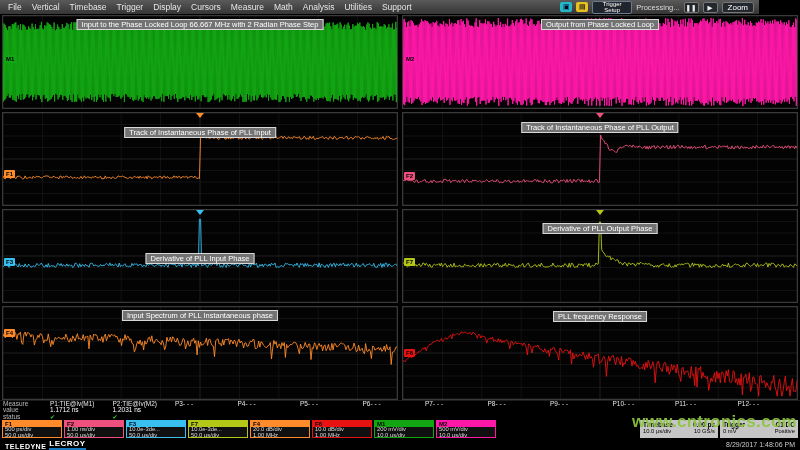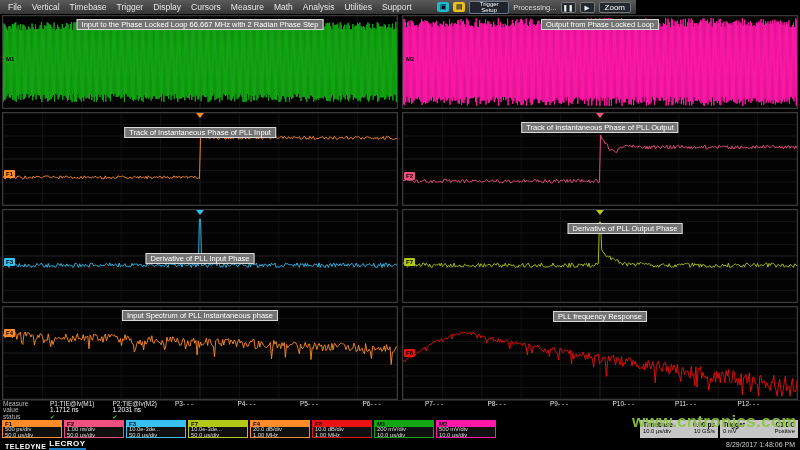--- a/index.html
+++ b/index.html
@@ -1,21 +1,21 @@
 <!DOCTYPE html>
 <html><head>
 <meta charset="utf-8">
 <style>
   *{margin:0;padding:0;box-sizing:border-box}
   html,body{width:800px;height:450px;background:#000;overflow:hidden;
     font-family:"Liberation Sans",sans-serif;-webkit-font-smoothing:antialiased}
   #app{position:relative;width:800px;height:450px;background:#000}
 
   
-  .menubar{position:absolute;top:0;left:0;width:636px;height:14px;
+  .menubar{position:absolute;top:0;left:0;width:759px;height:14px;
     background:linear-gradient(#5a5a5a,#353535);display:flex;align-items:center;
     font-size:8.5px;color:#e8e8e8;padding:0 3px;z-index:10}
   .mi{padding:0 5px;white-space:nowrap;cursor:default}
   .rcluster{margin-left:auto;display:flex;align-items:center;gap:4px;padding-right:2px}
   .ticon{width:12px;height:10px;font-size:7px;line-height:10px;text-align:center;
     border-radius:2px;color:#002}
   .ticon.teal{background:#22b8c8}
   .ticon.yellow{background:#e8c020}
   .tsbtn{background:#20242c;border:1px solid #6a7a90;color:#fff;font-size:6px;
     line-height:6px;width:40px;height:13px;display:flex;flex-direction:column;
@@ -263,21 +263,21 @@
           <line x1="0" y1="11.5" x2="394" y2="11.5" stroke="#1c1c1c" stroke-width="0.6"></line>
           <line x1="0" y1="23" x2="394" y2="23" stroke="#1c1c1c" stroke-width="0.6"></line>
           <line x1="0" y1="34.5" x2="394" y2="34.5" stroke="#1c1c1c" stroke-width="0.6"></line>
           <line x1="0" y1="46" x2="394" y2="46" stroke="#343434" stroke-width="0.6"></line>
           <line x1="0" y1="57.5" x2="394" y2="57.5" stroke="#1c1c1c" stroke-width="0.6"></line>
           <line x1="0" y1="69" x2="394" y2="69" stroke="#1c1c1c" stroke-width="0.6"></line>
           <line x1="0" y1="80.5" x2="394" y2="80.5" stroke="#1c1c1c" stroke-width="0.6"></line>
           <line x1="0" y1="92" x2="394" y2="92" stroke="#343434" stroke-width="0.6"></line>
           <polyline points="0.0,53.1 1.2,53.0 2.3,53.7 3.5,56.2 4.6,56.8 5.8,55.7 7.0,55.9 8.1,54.6 9.3,53.7 10.5,52.9 11.6,56.1 12.8,54.4 13.9,56.3 15.1,54.9 16.3,53.7 17.4,56.4 18.6,56.0 19.8,53.0 20.9,53.1 22.1,55.4 23.2,53.3 24.4,54.7 25.6,56.5 26.7,54.1 27.9,57.0 29.1,57.3 30.2,55.3 31.4,54.0 32.5,55.1 33.7,54.8 34.9,54.7 36.0,53.5 37.2,56.0 38.4,53.0 39.5,56.7 40.7,55.4 41.8,53.5 43.0,54.5 44.2,57.3 45.3,55.5 46.5,56.6 47.7,54.1 48.8,56.7 50.0,56.7 51.1,53.2 52.3,57.1 53.5,55.9 54.6,56.4 55.8,55.8 56.9,55.1 58.1,57.0 59.3,56.5 60.4,56.8 61.6,54.2 62.8,55.1 63.9,56.2 65.1,55.2 66.2,56.1 67.4,56.2 68.6,56.4 69.7,55.0 70.9,56.1 72.1,57.0 73.2,56.1 74.4,54.5 75.5,53.4 76.7,56.9 77.9,53.7 79.0,55.6 80.2,57.1 81.4,53.6 82.5,56.2 83.7,55.8 84.8,54.8 86.0,54.3 87.2,54.6 88.3,56.9 89.5,56.0 90.7,53.9 91.8,53.8 93.0,55.2 94.1,53.2 95.3,53.7 96.5,56.8 97.6,55.5 98.8,57.2 100.0,54.7 101.1,55.9 102.3,53.2 103.4,56.1 104.6,56.2 105.8,53.7 106.9,55.0 108.1,54.9 109.3,55.9 110.4,54.7 111.6,56.8 112.7,57.4 113.9,56.5 115.1,57.4 116.2,54.9 117.4,56.2 118.5,55.2 119.7,53.4 120.9,56.9 122.0,56.8 123.2,55.4 124.4,53.6 125.5,53.2 126.7,56.4 127.8,57.3 129.0,56.8 130.2,55.9 131.3,55.2 132.5,54.7 133.7,57.0 134.8,55.5 136.0,54.5 137.1,56.5 138.3,53.0 139.5,55.3 140.6,56.7 141.8,56.9 143.0,57.0 144.1,56.9 145.3,56.8 146.4,56.5 147.6,55.5 148.8,56.1 149.9,53.0 151.1,55.7 152.3,56.3 153.4,57.1 154.6,55.4 155.7,56.3 156.9,55.8 158.1,57.1 159.2,55.3 160.4,56.6 161.6,53.8 162.7,54.2 163.9,55.8 165.0,57.4 166.2,53.2 167.4,57.2 168.5,53.2 169.7,53.7 170.8,56.7 172.0,57.4 173.2,56.6 174.3,57.2 175.5,54.2 176.7,54.2 177.8,55.0 179.0,54.2 180.1,56.2 181.3,53.8 182.5,54.2 183.6,53.6 184.8,56.6 186.0,53.1 187.1,57.4 188.3,56.5 189.4,55.2 190.6,56.1 191.8,55.4 192.9,53.0 194.1,54.3 195.3,53.9 196.4,12.0 197.6,12.0 198.7,39.5 199.9,41.9 201.1,43.1 202.2,45.2 203.4,46.7 204.6,46.1 205.7,46.9 206.9,45.9 208.0,49.9 209.2,48.0 210.4,48.6 211.5,49.7 212.7,50.8 213.9,49.7 215.0,50.0 216.2,53.3 217.3,52.4 218.5,53.2 219.7,55.0 220.8,53.0 222.0,52.4 223.2,53.8 224.3,56.1 225.5,53.0 226.6,53.0 227.8,54.9 229.0,53.3 230.1,53.9 231.3,54.0 232.4,56.2 233.6,54.3 234.8,52.7 235.9,54.5 237.1,52.6 238.3,52.6 239.4,53.7 240.6,53.7 241.7,54.2 242.9,53.3 244.1,54.4 245.2,53.9 246.4,53.5 247.6,55.5 248.7,55.0 249.9,55.6 251.0,57.2 252.2,55.7 253.4,56.8 254.5,55.0 255.7,57.3 256.9,55.1 258.0,54.9 259.2,54.1 260.3,53.8 261.5,54.9 262.7,56.2 263.8,54.9 265.0,57.0 266.2,53.6 267.3,56.4 268.5,57.3 269.6,56.6 270.8,57.2 272.0,54.8 273.1,57.0 274.3,54.4 275.5,54.7 276.6,54.1 277.8,55.1 278.9,53.6 280.1,55.1 281.3,54.0 282.4,53.5 283.6,53.7 284.7,53.1 285.9,53.9 287.1,57.3 288.2,55.7 289.4,52.9 290.6,56.3 291.7,53.6 292.9,55.0 294.0,54.5 295.2,54.0 296.4,57.2 297.5,53.9 298.7,56.8 299.9,54.3 301.0,55.2 302.2,55.3 303.3,57.3 304.5,56.7 305.7,56.9 306.8,55.5 308.0,57.2 309.2,57.5 310.3,56.0 311.5,57.0 312.6,54.6 313.8,54.9 315.0,56.6 316.1,56.6 317.3,57.2 318.5,55.7 319.6,54.1 320.8,56.0 321.9,55.2 323.1,55.5 324.3,57.0 325.4,53.1 326.6,57.4 327.8,57.0 328.9,56.7 330.1,55.7 331.2,54.5 332.4,54.0 333.6,54.8 334.7,54.6 335.9,54.9 337.1,56.4 338.2,56.5 339.4,56.8 340.5,54.8 341.7,56.8 342.9,53.6 344.0,53.0 345.2,54.4 346.3,55.4 347.5,56.4 348.7,55.5 349.8,55.1 351.0,53.2 352.2,54.8 353.3,56.7 354.5,53.5 355.6,56.6 356.8,55.7 358.0,54.6 359.1,55.3 360.3,55.8 361.5,54.1 362.6,53.1 363.8,53.1 364.9,57.0 366.1,53.4 367.3,55.7 368.4,53.1 369.6,53.3 370.8,53.7 371.9,54.9 373.1,57.2 374.2,55.2 375.4,54.3 376.6,55.9 377.7,56.4 378.9,54.2 380.1,54.3 381.2,57.1 382.4,56.0 383.5,56.1 384.7,56.6 385.9,56.7 387.0,54.6 388.2,55.2 389.4,56.4 390.5,57.3 391.7,53.9 392.8,54.6 394.0,56.0" fill="none" stroke="#b4c818" stroke-width="0.9"></polyline>
         </svg>
-      <div class="ptitle" style="top: 14%; margin-left: 25px;">Derivative of PLL Output Phase</div>
+      <div class="ptitle" style="top: 14%;">Derivative of PLL Output Phase</div>
       <div class="tag" style="top: 52%; background: rgb(180, 200, 24);">F7</div>
     <div class="marker" style="border-top-color: rgb(180, 200, 24);"></div>
       </div>
     <div class="panel">
       <svg viewBox="0 0 394 92" preserveAspectRatio="none">
           <line x1="0" y1="0" x2="0" y2="92" stroke="#343434" stroke-width="0.6"></line>
           <line x1="39.4" y1="0" x2="39.4" y2="92" stroke="#1c1c1c" stroke-width="0.6"></line>
           <line x1="78.8" y1="0" x2="78.8" y2="92" stroke="#1c1c1c" stroke-width="0.6"></line>
           <line x1="118.2" y1="0" x2="118.2" y2="92" stroke="#1c1c1c" stroke-width="0.6"></line>
           <line x1="157.6" y1="0" x2="157.6" y2="92" stroke="#1c1c1c" stroke-width="0.6"></line>

